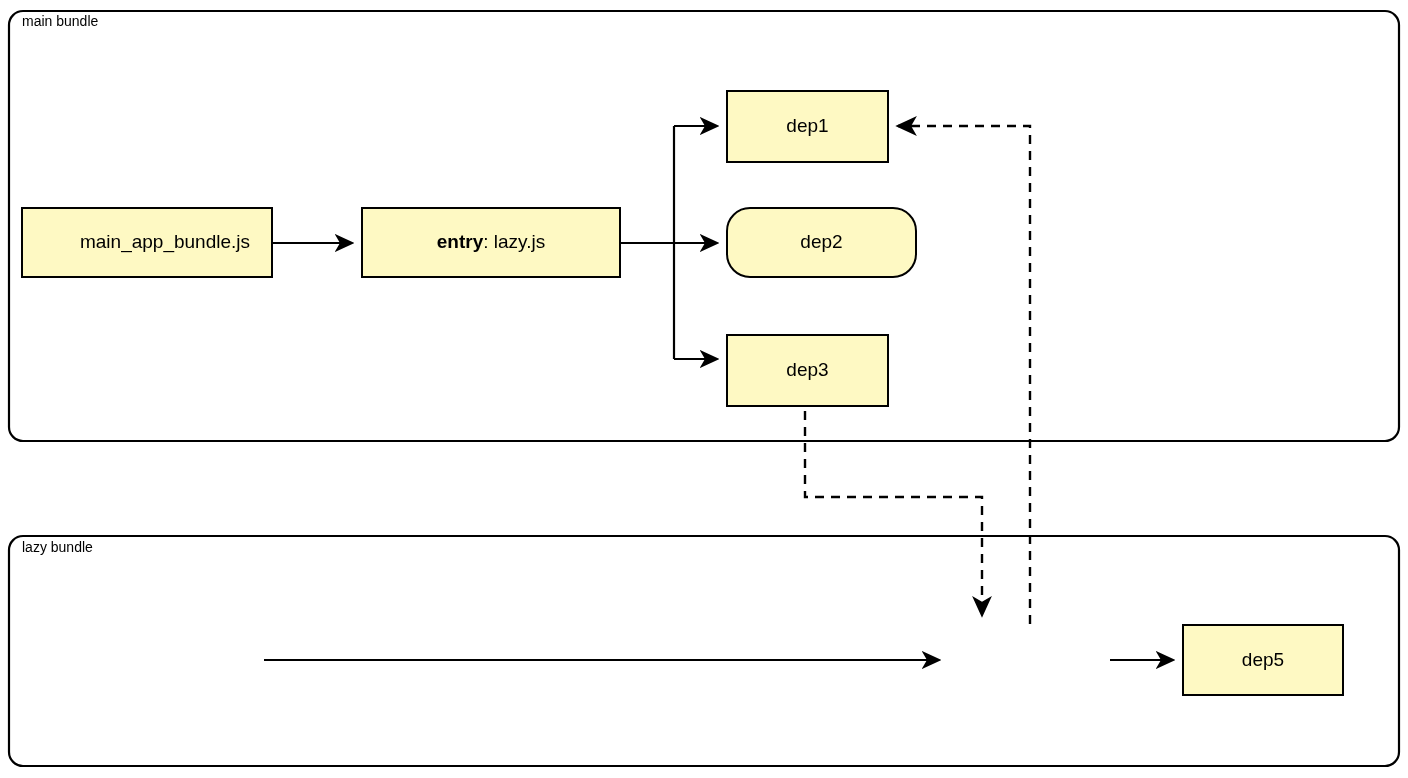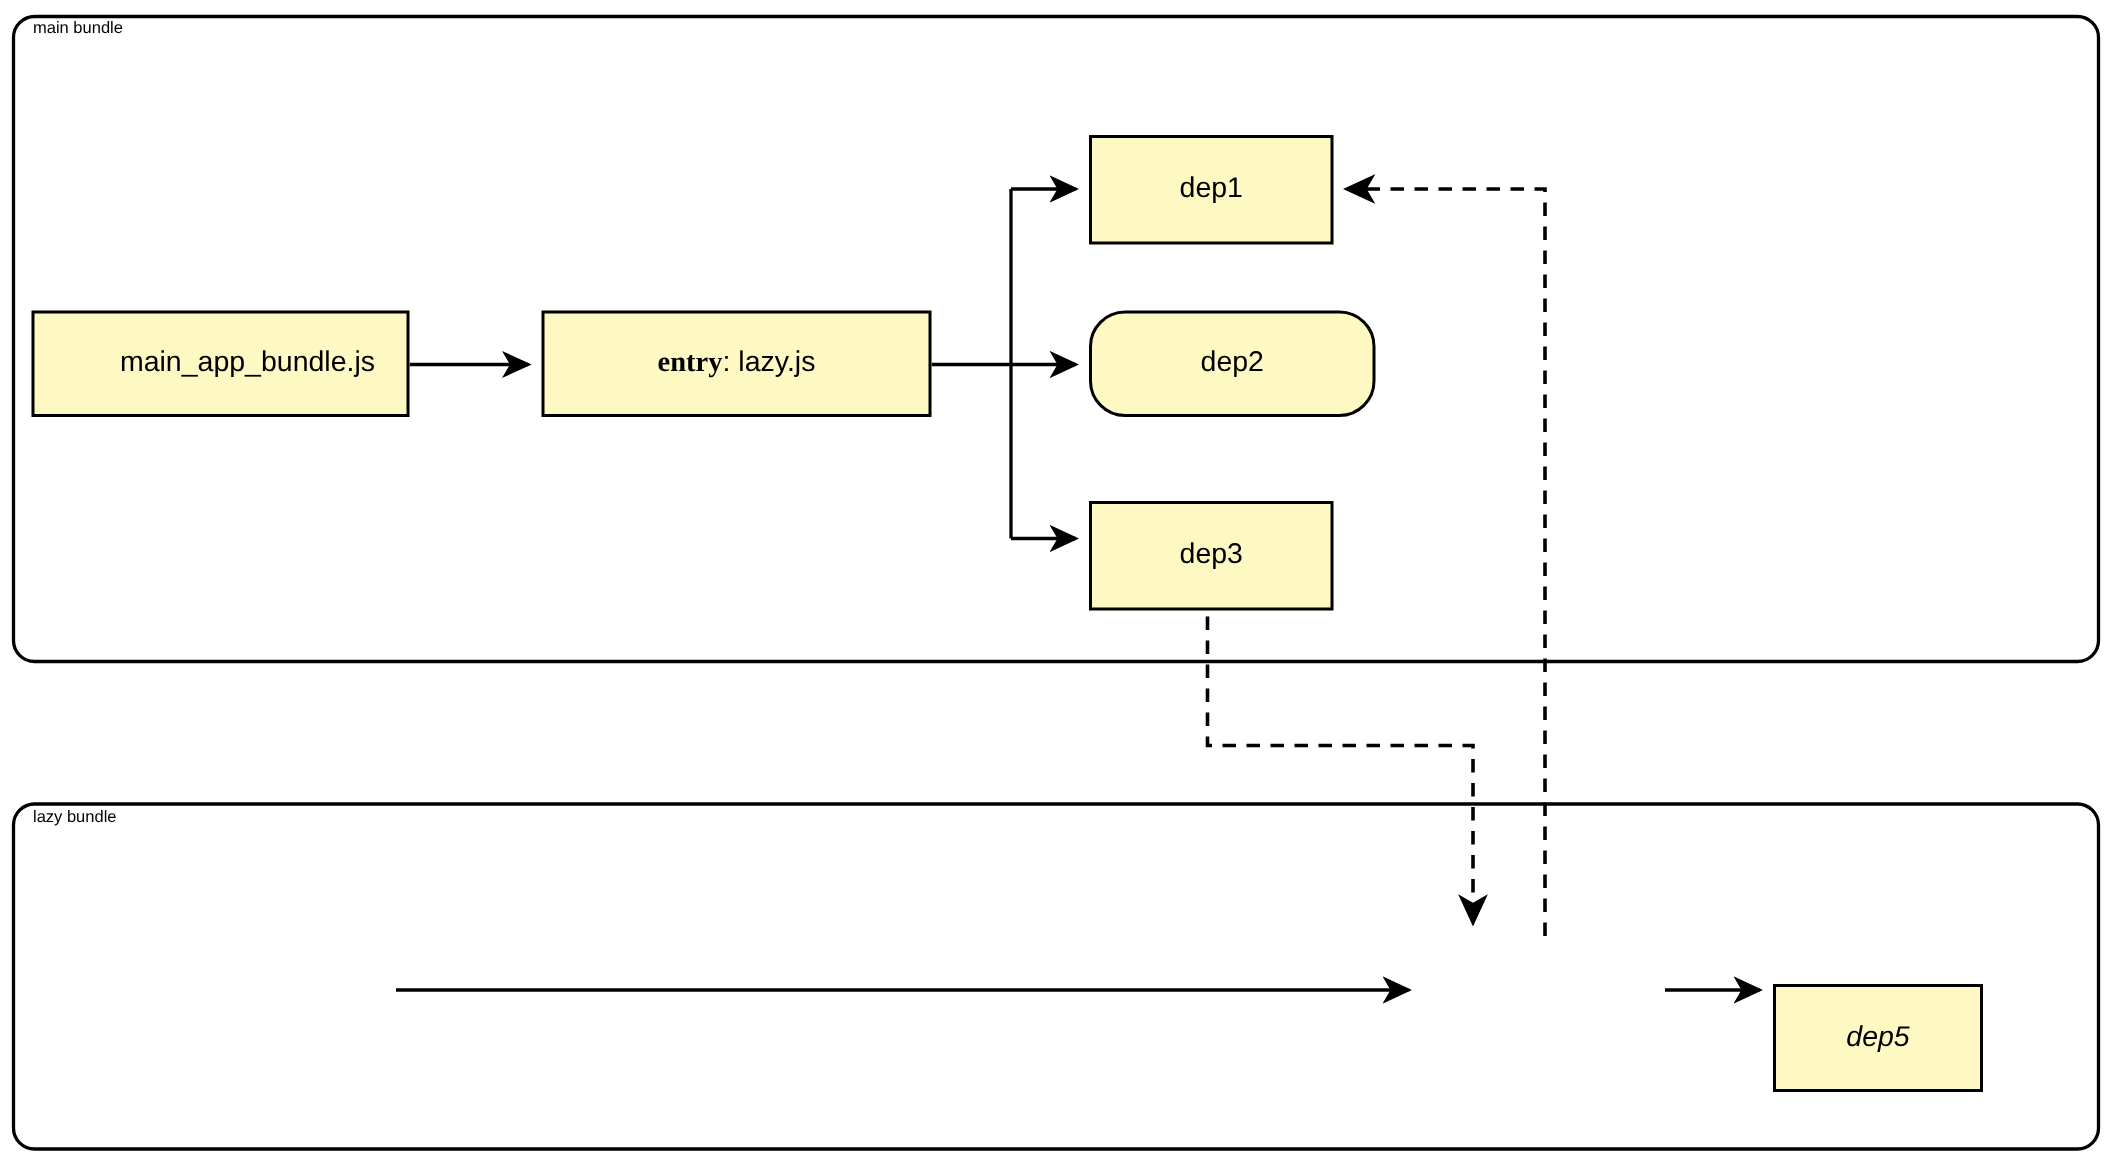--- a/index.html
+++ b/index.html
@@ -33,31 +33,30 @@
     align-items: center;
     justify-content: center;
     color: #000000;
     font-size: 19px;
     line-height: 1.1;
     white-space: nowrap;
     z-index: 3;
   }
   .group-label {
     position: absolute;
-    font-size: 11px;
+    font-size: 14px;
     color: #000000;
     z-index: 4;
     white-space: nowrap;
   }
   .node-label {
     pointer-events: none;
   }
   .bold {
     font-weight: bold;
-    font-family: Liberation Serif, serif;
   }
 </style>
 </head>
 <body>
 
 <div id="canvas">
 
   <svg class="layer" viewBox="0 0 1408 778" xmlns="http://www.w3.org/2000/svg">
     <defs>
       <marker id="arrowSolid" viewBox="0 0 12 12" refX="10.5" refY="6" markerWidth="9" markerHeight="9" orient="auto-start-reverse">
@@ -111,17 +110,17 @@
   <div class="node" style="left:726px; top:207px; width:191px; height:71px;border-radius:24px;">
     <span class="node-label">dep2</span>
   </div>
 
   <div class="node" style="left:726px; top:322px; width:163px; height:73px;margin-top:12px;">
     <span class="node-label">dep3</span>
   </div>
 
 
 
-  <div class="node" style="left:1182px; top:656px; width:140px; height:72px;font-style:italic;">
+  <div class="node" style="left:1182px; top:624px; width:162px; height:72px;">
     <span class="node-label">dep5</span>
   </div>
 
 </div>
 
 </body></html>

